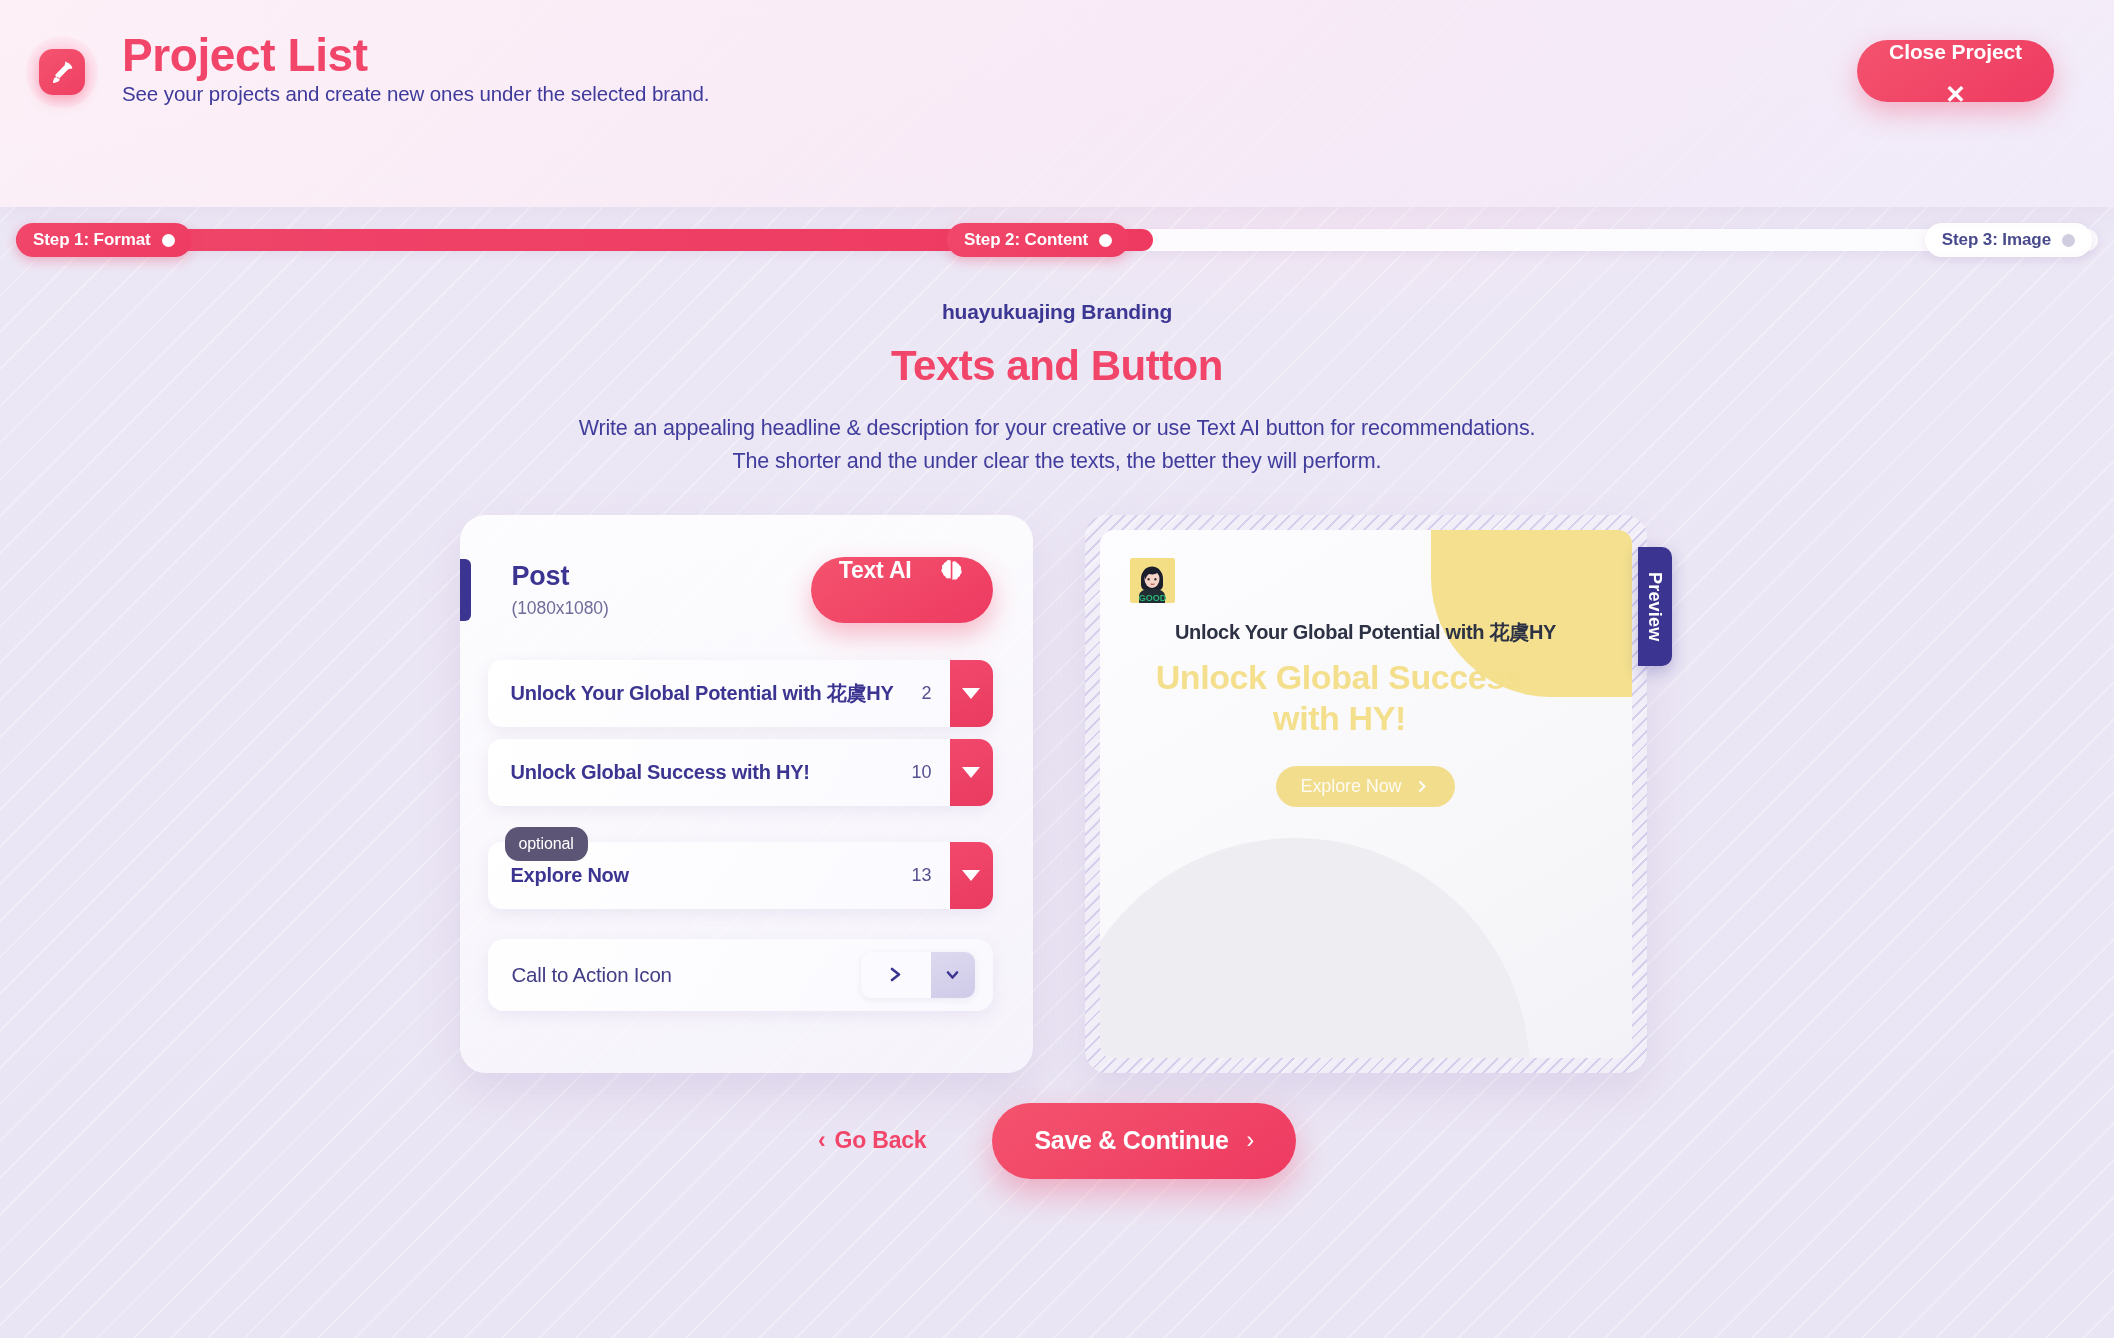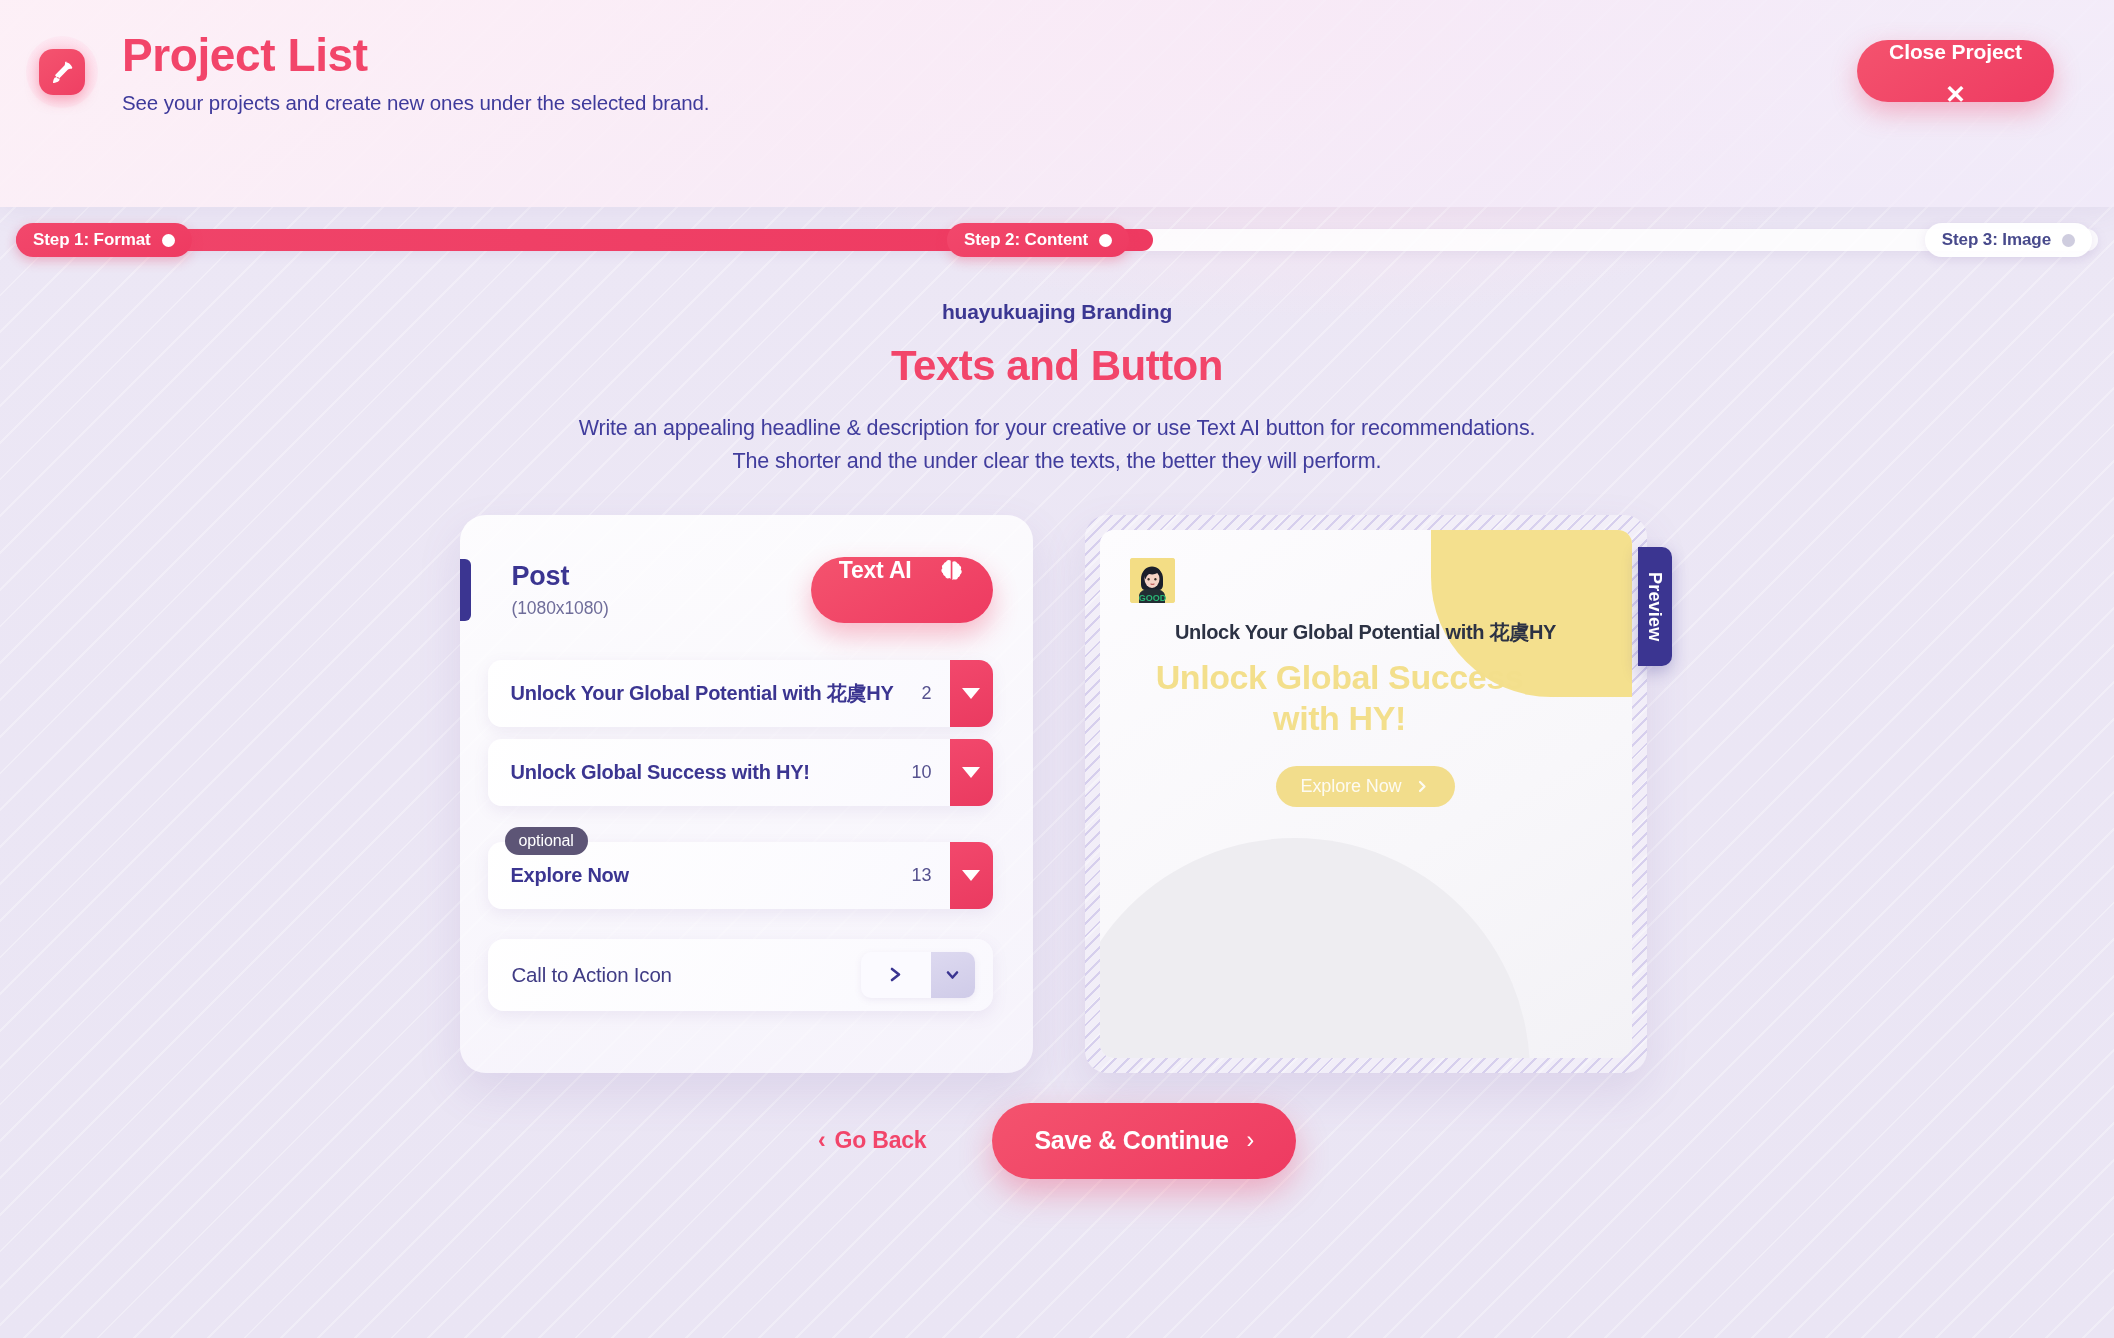--- a/index.html
+++ b/index.html
@@ -74,21 +74,20 @@
   .header-title {
     font-size: 46px;
     font-weight: 700;
     color: #f2456a;
     letter-spacing: -.4px;
     line-height: 1.12;
   }
   .header-sub {
     font-size: 20.5px;
     color: #3e3a9b;
-    margin-top: 9px;
     letter-spacing: -.1px;
   }
 
   .close-project-btn {
     margin-left: auto;
     margin-top: 40px;
     height: 62px;
     padding: 0 32px;
     border: none;
     border-radius: 31px;
@@ -290,21 +289,21 @@
   .caret-down {
     width: 0; height: 0;
     border-left: 9px solid transparent;
     border-right: 9px solid transparent;
     border-top: 11px solid #fff;
   }
   .optional-badge {
     position: absolute;
     top: -15px;
     left: 17px;
-    height: 28px;
+    height: 34px;
     padding: 0 14px;
     border-radius: 14px;
     background: #5d5576;
     color: #fff;
     font-size: 16px;
     display: flex; align-items: center;
     letter-spacing: -.1px;
     z-index: 2;
   }
   .row-spacer { height: 12px; }

